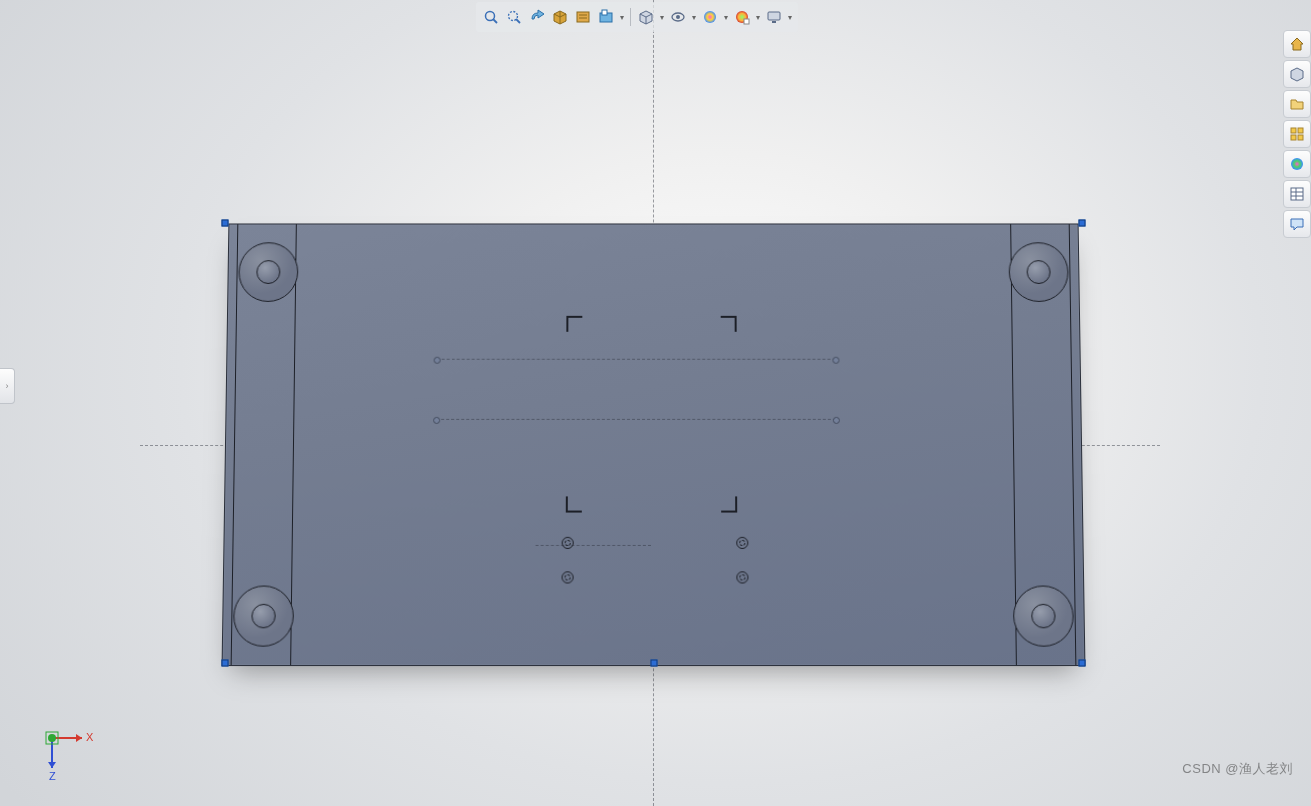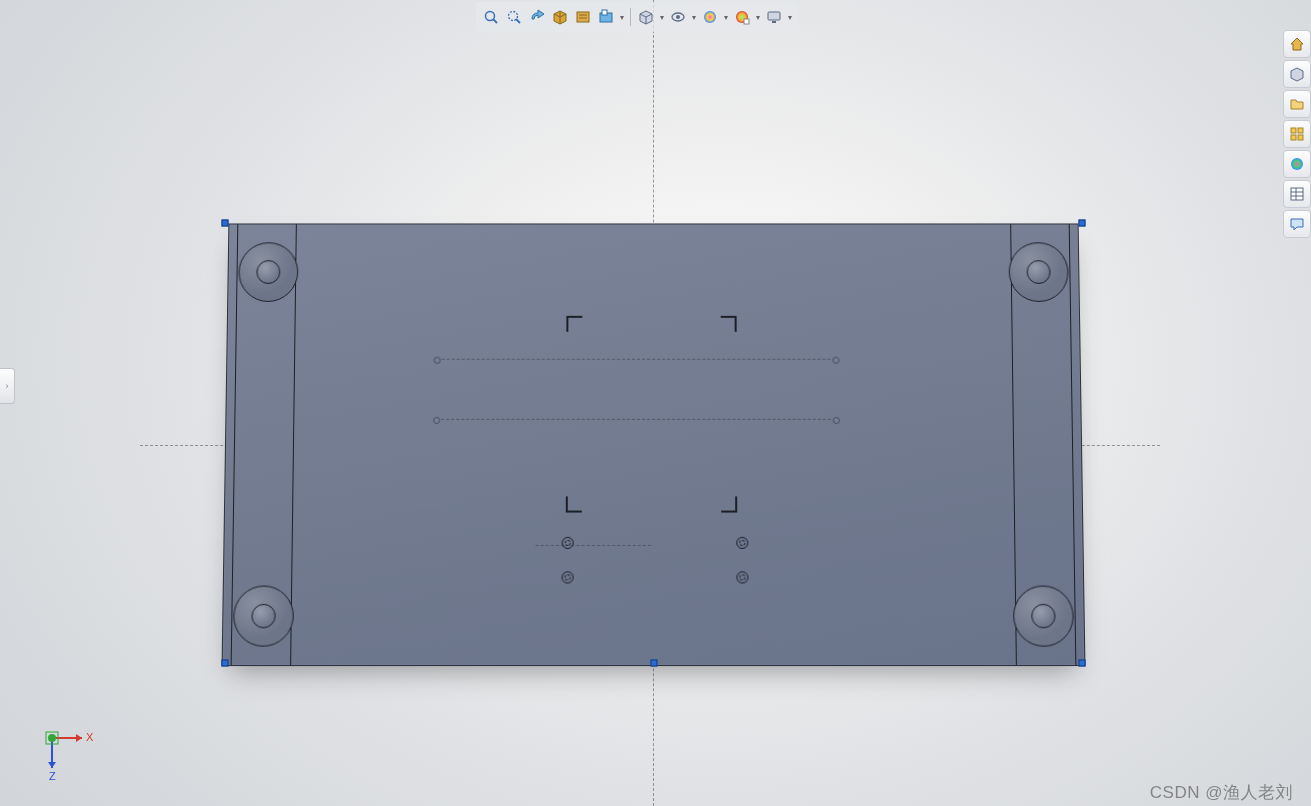--- a/index.html
+++ b/index.html
@@ -44,21 +44,21 @@
   .tap::after{content:"";position:absolute;inset:2px;border:1px dashed #1c1f27;border-radius:50%}
   
   .brk{position:absolute;width:14px;height:14px;border:2px solid #1c1f27}
   .brk.tl{border-right:none;border-bottom:none}
   .brk.tr{border-left:none;border-bottom:none}
   .brk.bl{border-right:none;border-top:none}
   .brk.br{border-left:none;border-top:none}
   
   .pt{position:absolute;width:5px;height:5px;background:#2b6cd4;border:1px solid #123a78;transform:translate(-50%,-50%)}
 
-  .watermark{position:absolute;right:18px;bottom:2px;color:rgba(60,60,60,.55);font-size:17px;letter-spacing:.5px}
+  .watermark{position:absolute;right:18px;bottom:28px;color:rgba(60,60,60,.55);font-size:13px;letter-spacing:.5px}
 </style>
 </head>
 <body>
 
 <div class="viewport">
 
   <div class="dash" style="left:140px;top:445px;width:1020px"></div>
   <div class="dashv" style="left:653px;top:0;height:806px"></div>
 
   <div class="plate-wrap">

